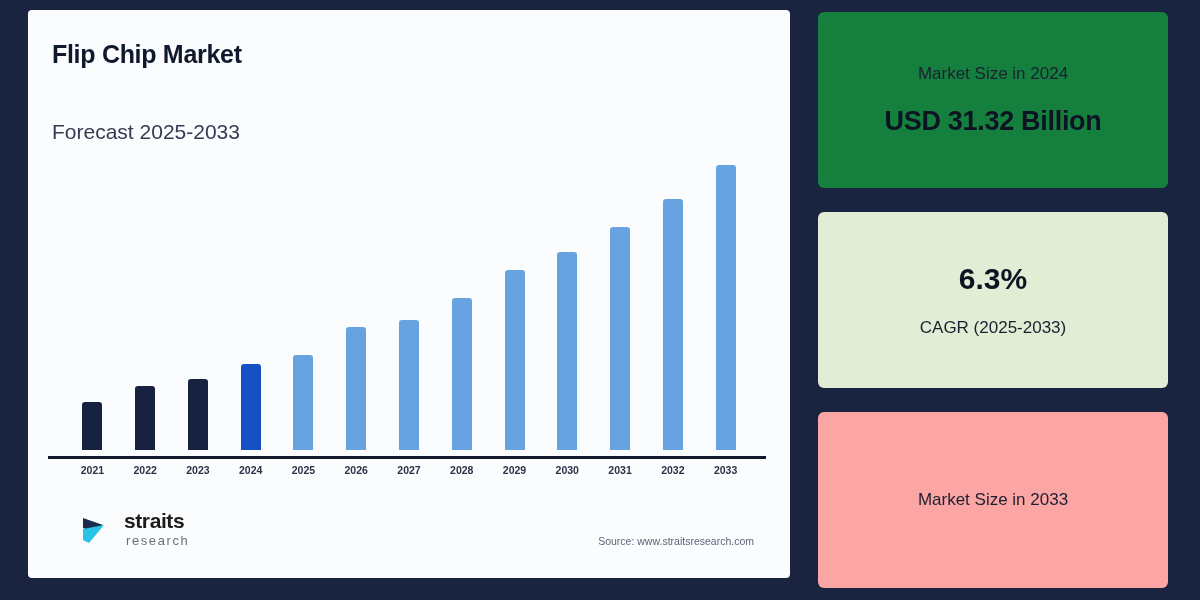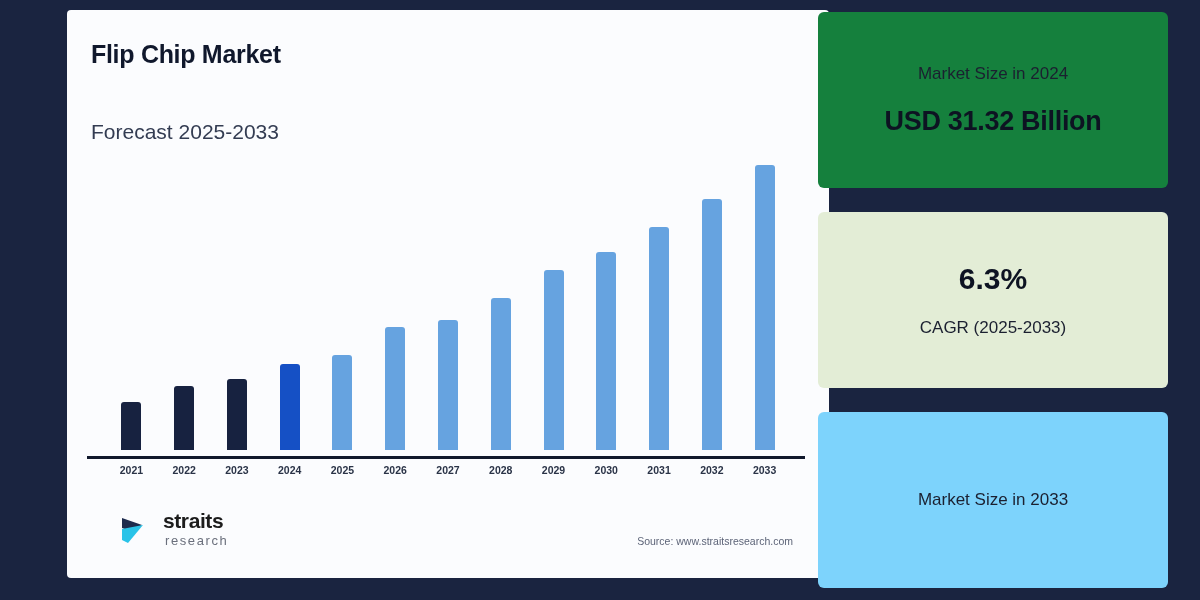--- a/index.html
+++ b/index.html
@@ -11,21 +11,20 @@
   }
   #root { position: relative; width: 1200px; height: 600px; }
 
   
   .chart-panel {
     position: absolute;
     left: 28px; top: 10px;
     width: 762px; height: 568px;
     background: #fbfcfe;
     border-radius: 4px;
-    margin-left: 39px;
   }
   .panel-title {
     position: absolute; left: 24px; top: 30px;
     font-size: 25px; font-weight: bold; color: #10182c;
     letter-spacing: -0.3px;
   }
   .panel-subtitle {
     position: absolute; left: 24px; top: 110px;
     font-size: 21px; color: #333c52;
   }
@@ -196,18 +195,18 @@
 
   <div class="cards" id="cards-container">
       <div class="card" style="background: #15803d;">
         <div class="card-label">Market Size in 2024</div>
         <div class="card-value">USD 31.32 Billion</div>
       </div>
       <div class="card" style="background: rgb(227, 237, 214);">
         <div class="card-big">6.3%</div>
         <div class="card-label">CAGR (2025-2033)</div>
       </div>
-      <div class="card" style="background: #7dd3fc;">
+      <div class="card" style="background: #fca5a5;">
         <div class="card-label">Market Size in 2033</div>
       </div>
     </div>
 
 </div>
 
 </body></html>

